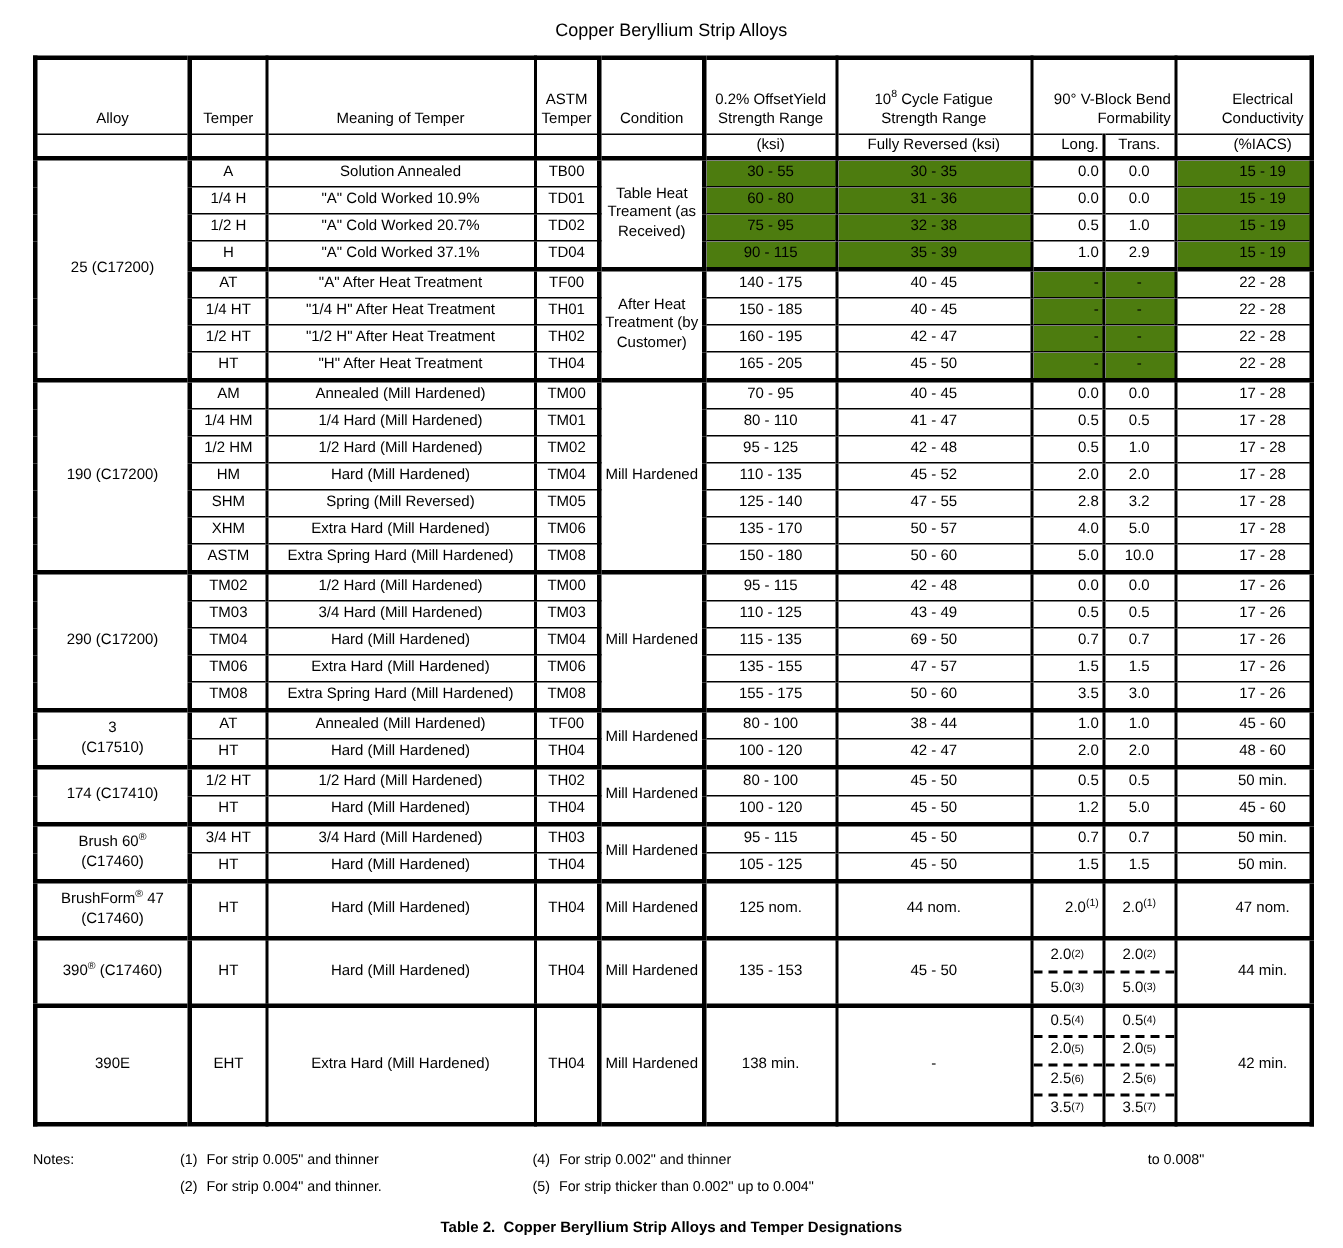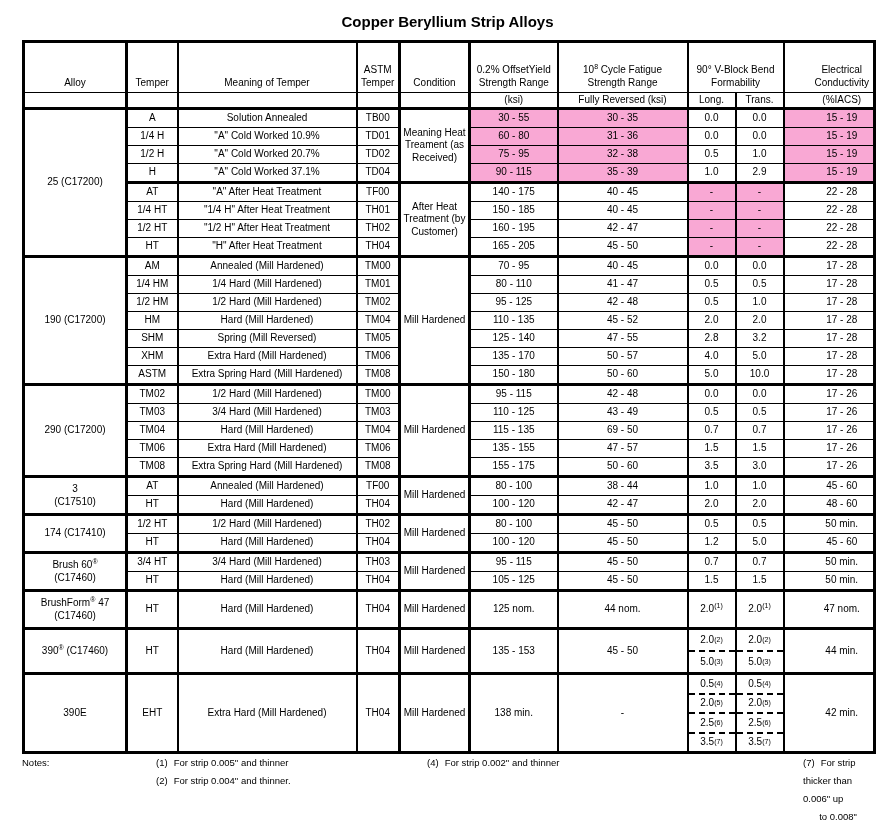--- a/index.html
+++ b/index.html
@@ -1,48 +1,48 @@
 <!DOCTYPE html>
 <html><head>
 <meta charset="utf-8">
 <style>
   html,body{margin:0;padding:0;background:#ffffff;}
   body{width:895px;height:832px;font-family:"Liberation Sans","DejaVu Sans",sans-serif;color:#000;}
   .page{position:relative;width:895px;height:832px;overflow:hidden;}
-  .title{padding-top:13px;text-align:center;font-size:15px;font-weight:bold;}
+  .title{padding-top:13px;text-align:center;font-size:12px;font-weight:normal;}
   table.alloys{border-collapse:collapse;table-layout:fixed;width:851px;margin:10px 0 0 22px;border:3px solid #000;}
   th,td{border:1px solid #000;font-size:10px;font-weight:normal;text-align:center;vertical-align:middle;padding:0 2px;overflow:hidden;line-height:1.25;}
   td{height:17px;}
   
   col.w-alloy{width:103px;} col.w-temper{width:51px;} col.w-meaning{width:179px;}
   col.w-astm{width:43px;} col.w-condition{width:70px;} col.w-yield{width:88px;}
   col.w-fatigue{width:130px;} col.w-long{width:48px;} col.w-trans{width:48px;} col.w-cond{width:91px;}
   
   .col-temper{border-left-width:3px;}
   .col-meaning{border-left-width:2px;}
   .col-astm{border-left-width:2px;margin-left:42px;}
   .col-condition{border-left-width:3px;}
   .col-yield{border-left-width:3px;}
   .col-fatigue{border-left-width:2px;}
-  .col-long{border-left-width:2px;}
+  .col-long{border-left-width:2px;text-align:right;}
   .col-trans{border-left-width:2px;}
   .col-conductivity{border-left-width:2px;padding-left:28px;}
   thead tr.main th{height:46px;vertical-align:bottom;padding-bottom:3px;}
   thead tr.units th{height:14px;}
   thead{border-bottom:3px solid #000;}
   tbody.block{border-top:3px solid #000;}
   tr.group-start td{border-top-width:3px;}
-  td.shade{background:#f9a8d4;}
+  td.shade{background:#4d7c0f;}
   sup.note{font-size:7px;line-height:0;}
   sup.reg{font-size:7px;line-height:0;}
   td.p0{padding:0;}
   .form-stack{display:flex;flex-direction:column;justify-content:stretch;}
   .form-sub{flex:1;display:flex;align-items:center;justify-content:center;border-bottom:2px dashed #000;}
   .form-sub:last-child{border-bottom:none;}
-  .notes{display:flex;align-items:flex-start;margin:0 0 0 22px;width:851px;font-size:9.5px;line-height:18px;gap:36px;}
+  .notes{display:flex;align-items:flex-start;margin:14px 0 0 22px;width:851px;font-size:9.5px;line-height:18px;}
   .notes .lbl{width:98px;}
   .notes .ncol1{width:235px;}
   .notes .ncol2{width:340px;}
   .notes .ncol3{flex:1;}
   .note-line .ref{margin-right:6px;}
   .note-cont{text-align:center;}
   .caption{margin-top:12px;text-align:center;font-size:10px;font-weight:bold;white-space:pre-wrap;}
 </style>
 </head>
 <body>
@@ -113,21 +113,21 @@
     </thead>
   <tbody class="block">
         <tr>
           <td class="col-alloy" rowspan="8">
             <div>25 (C17200)</div>
           </td>
           <td class="col-temper">A</td>
           <td class="col-meaning">Solution Annealed</td>
           <td class="col-astm">TB00</td>
           <td class="col-condition" rowspan="4">
-            <div>Meaning Heat</div>
+            <div>Table Heat</div>
             <div>Treament (as</div>
             <div>Received)</div>
           </td>
           <td class="col-yield shade">30 - 55</td>
           <td class="col-fatigue shade">30 - 35</td>
           <td class="col-long">0.0</td>
           <td class="col-trans">0.0</td>
           <td class="col-conductivity shade">15 - 19</td>
         </tr>
         <tr>
@@ -510,21 +510,21 @@
     </table>
 
   <div class="notes">
     <div class="lbl">Notes:</div>
     <div class="ncol1" id="ncol0">
         <div class="note-line"><span class="ref">(1)</span><span>For strip 0.005" and thinner</span></div>
         <div class="note-line"><span class="ref">(2)</span><span>For strip 0.004" and thinner.</span></div>
       </div>
     <div class="ncol2" id="ncol1">
         <div class="note-line"><span class="ref">(4)</span><span>For strip 0.002" and thinner</span></div>
+        <div class="note-line"><span class="ref">(5)</span><span>For strip thicker than 0.002" up to 0.004"</span></div>
       </div>
     <div class="ncol3" id="ncol2">
-        <div class="note-line"><span class="ref">(7)</span><span>For strip thicker than 0.006" up</span></div>
         <div class="note-cont">to 0.008"</div>
       </div>
   </div>
 
   <div class="caption">Table 2.  Copper Beryllium Strip Alloys and Temper Designations</div>
 </div>
 
 </body></html>

